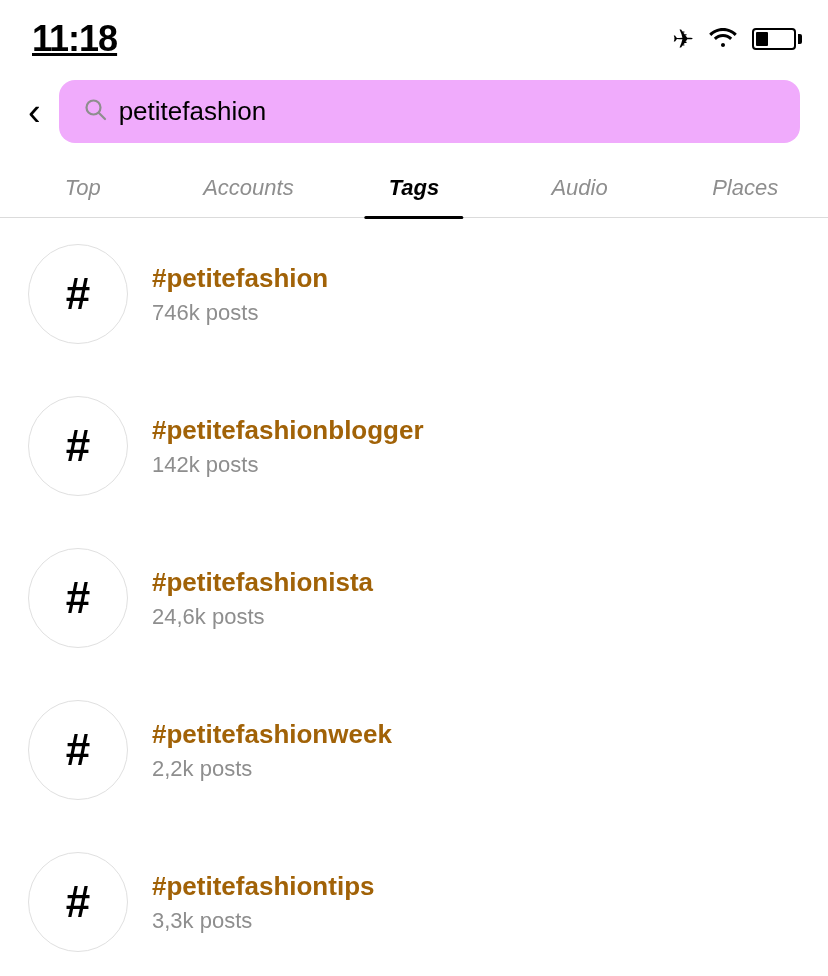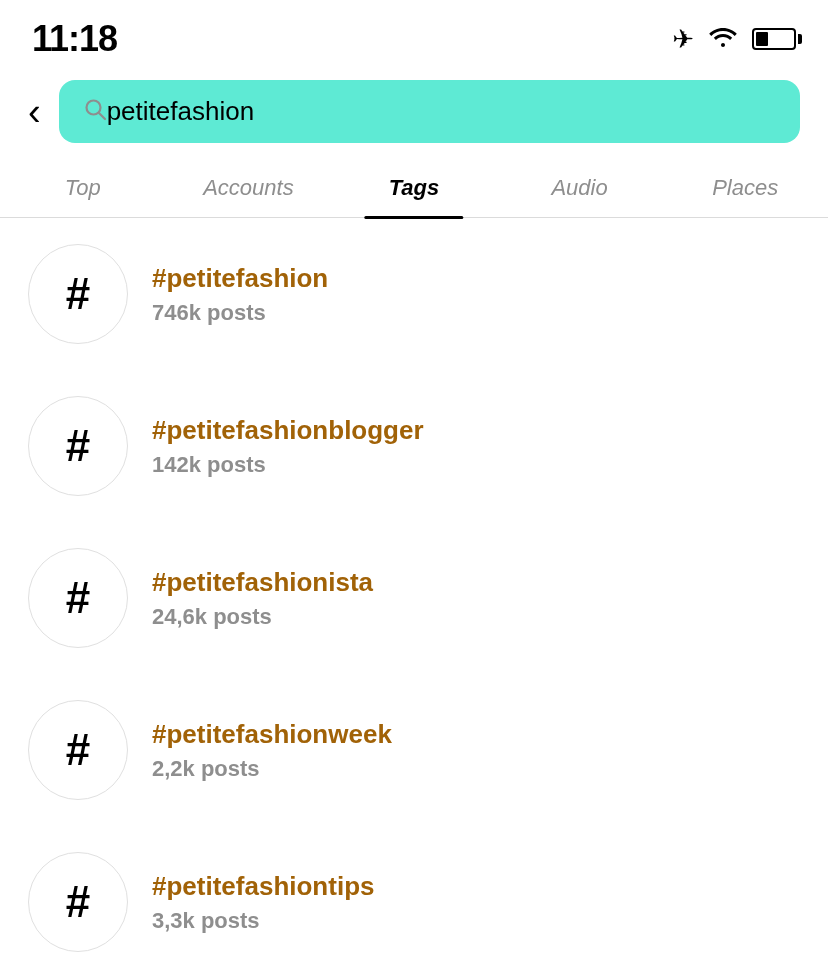--- a/index.html
+++ b/index.html
@@ -24,20 +24,21 @@
       align-items: center;
       padding: 18px 32px 10px 32px;
       height: 70px;
     }
 
     .status-time {
       font-size: 36px;
       font-weight: 700;
       color: #000;
       letter-spacing: -1px;
+      text-decoration: underline;
     }
 
     .status-icons {
       display: flex;
       align-items: center;
       gap: 14px;
     }
 
     .airplane-icon {
       font-size: 26px;
@@ -92,26 +93,26 @@
       font-size: 38px;
       color: #000;
       font-weight: 300;
       cursor: pointer;
       line-height: 1;
       flex-shrink: 0;
     }
 
     .search-bar {
       flex: 1;
-      background: #5eead4;
+      background: #f0abfc;
       border-radius: 16px;
       padding: 16px 24px;
       display: flex;
       align-items: center;
-      gap: 0;
+      gap: 12px;
     }
 
     .search-icon-svg {
       flex-shrink: 0;
       color: #8e8e8e;
       font-size: 22px;
     }
 
     .search-input-text {
       font-size: 26px;
@@ -195,21 +196,21 @@
 
     .tag-name {
       font-size: 26px;
       font-weight: 700;
       color: #a16207;
     }
 
     .tag-posts {
       font-size: 22px;
       color: #8e8e8e;
-      font-weight: 700;
+      font-weight: 400;
     }
   </style>
 </head>
 <body>
 
 <div class="status-bar">
   <span class="status-time">11:18</span>
   <div class="status-icons">
     <span class="airplane-icon">✈</span>
     <span class="wifi-icon">

